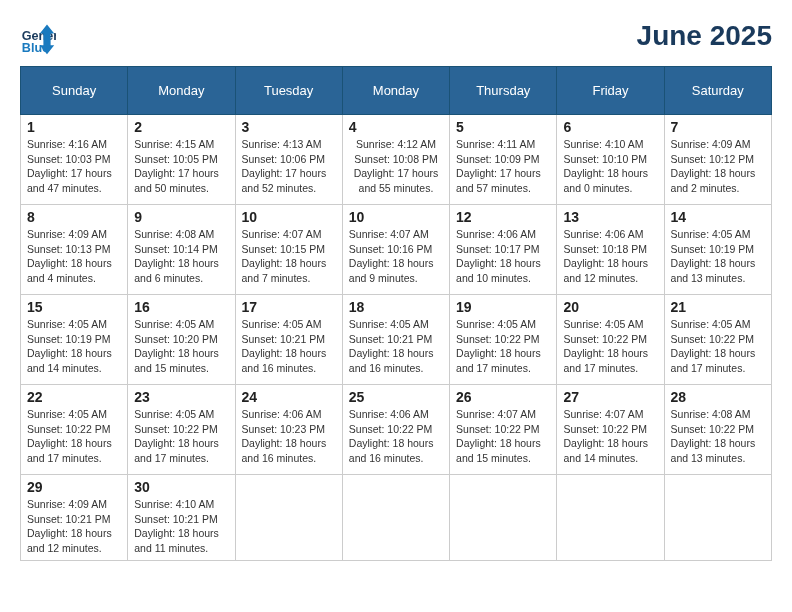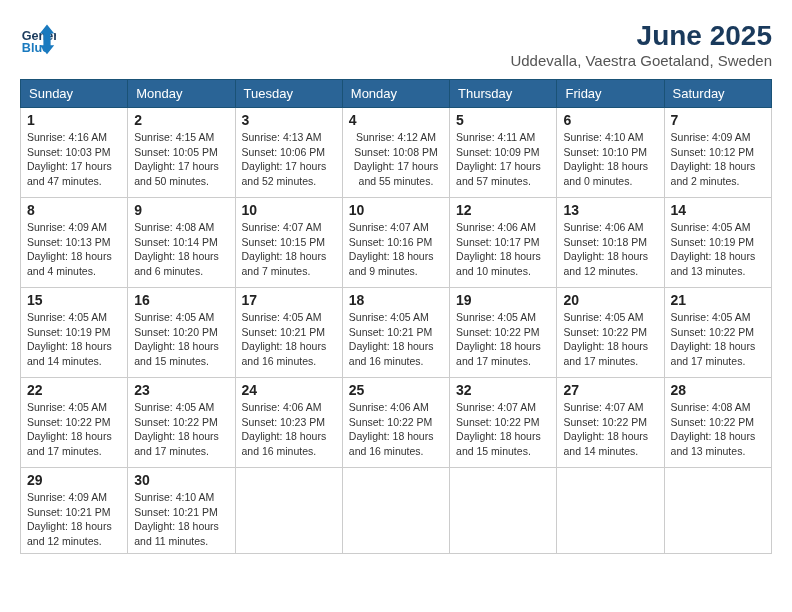--- a/index.html
+++ b/index.html
@@ -38,22 +38,22 @@
       color: #555;
     }
     .calendar {
       width: 100%;
       border-collapse: collapse;
       font-size: 11px;
     }
     .calendar th {
       background: #2a6496;
       color: #fff;
-      text-align: left;
-      padding: 6px 8px;
+      text-align: center;
+      padding: 16px 8px;
       font-size: 13px;
       font-weight: normal;
       border: 1px solid #1a5276;
     }
     .calendar td {
       vertical-align: top;
       border: 1px solid #ccc;
       padding: 4px 6px;
       width: 108px;
       height: 90px;
@@ -84,21 +84,20 @@
 <div class="header-area">
   <div class="logo">
     <svg class="logo-icon" viewBox="0 0 40 40">
       <text x="2" y="22" font-size="14" font-weight="bold" fill="#1a3a5c">General</text>
       <text x="2" y="36" font-size="14" font-weight="bold" fill="#1a7abf">Blue</text>
       <polygon points="30,5 38,15 34,15 34,28 38,28 30,38 22,28 26,28 26,15 22,15" fill="#1a7abf"></polygon>
     </svg>
   </div>
   <div class="title-area">
     <div class="month-title">June 2025</div>
-    <div class="location-title">Uddevalla, Vaestra Goetaland, Sweden</div>
   </div>
 </div>
 
 <table class="calendar">
   <thead>
     <tr>
     <th>Sunday</th>
         <th>Monday</th>
         <th>Tuesday</th>
         <th>Monday</th>
@@ -284,21 +283,21 @@
 and 16 minutes.</div>
         </td>
         <td>
           <span class="day-number">25</span>
           <div class="day-info" style="white-space: pre-line;">Sunrise: 4:06 AM
 Sunset: 10:22 PM
 Daylight: 18 hours
 and 16 minutes.</div>
         </td>
         <td>
-          <span class="day-number">32</span>
+          <span class="day-number">26</span>
           <div class="day-info" style="white-space: pre-line;">Sunrise: 4:07 AM
 Sunset: 10:22 PM
 Daylight: 18 hours
 and 15 minutes.</div>
         </td>
         <td>
           <span class="day-number">27</span>
           <div class="day-info" style="white-space: pre-line;">Sunrise: 4:07 AM
 Sunset: 10:22 PM
 Daylight: 18 hours

